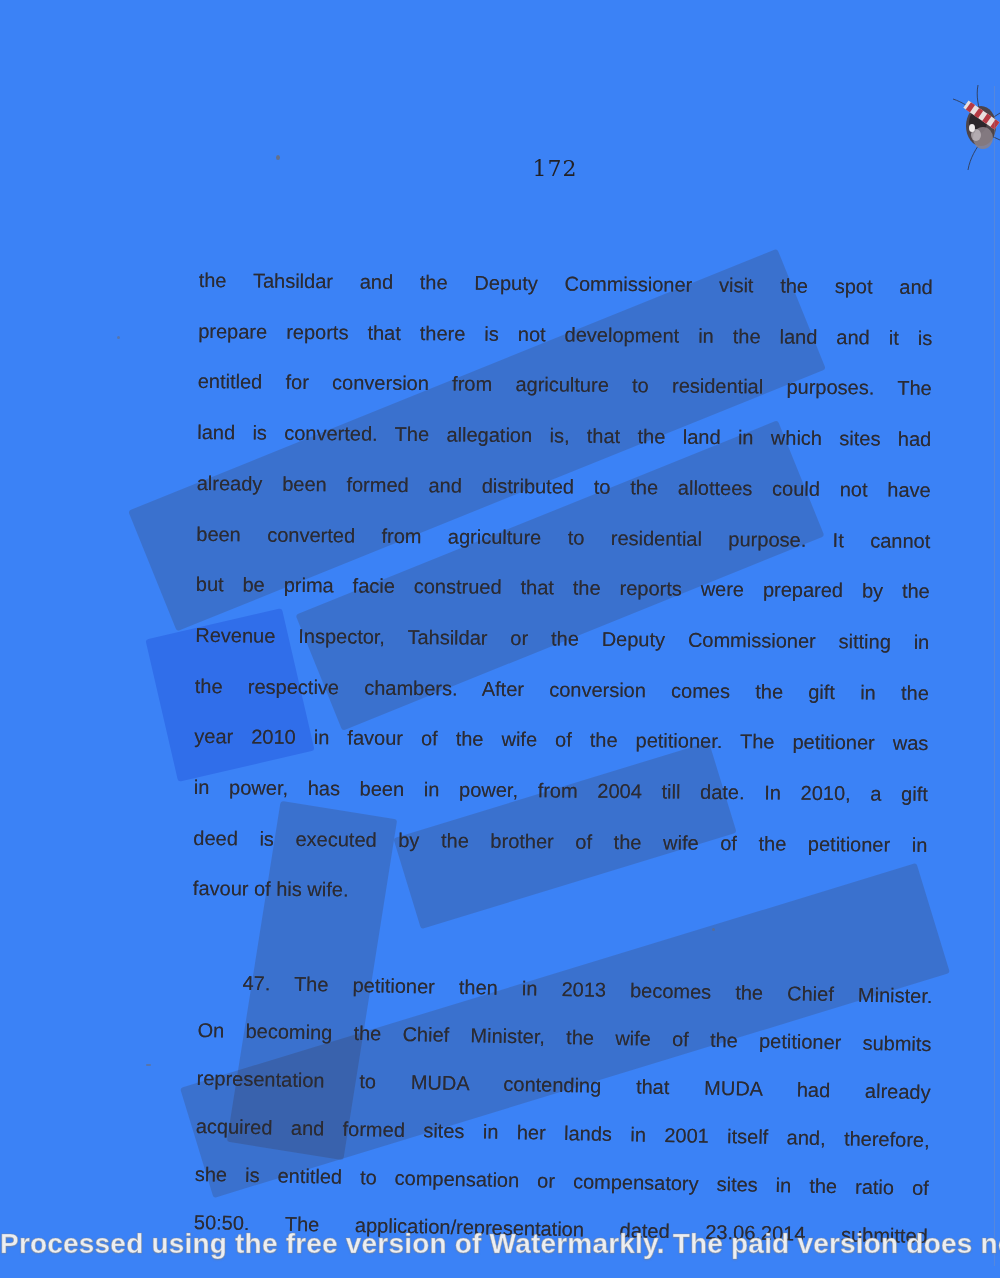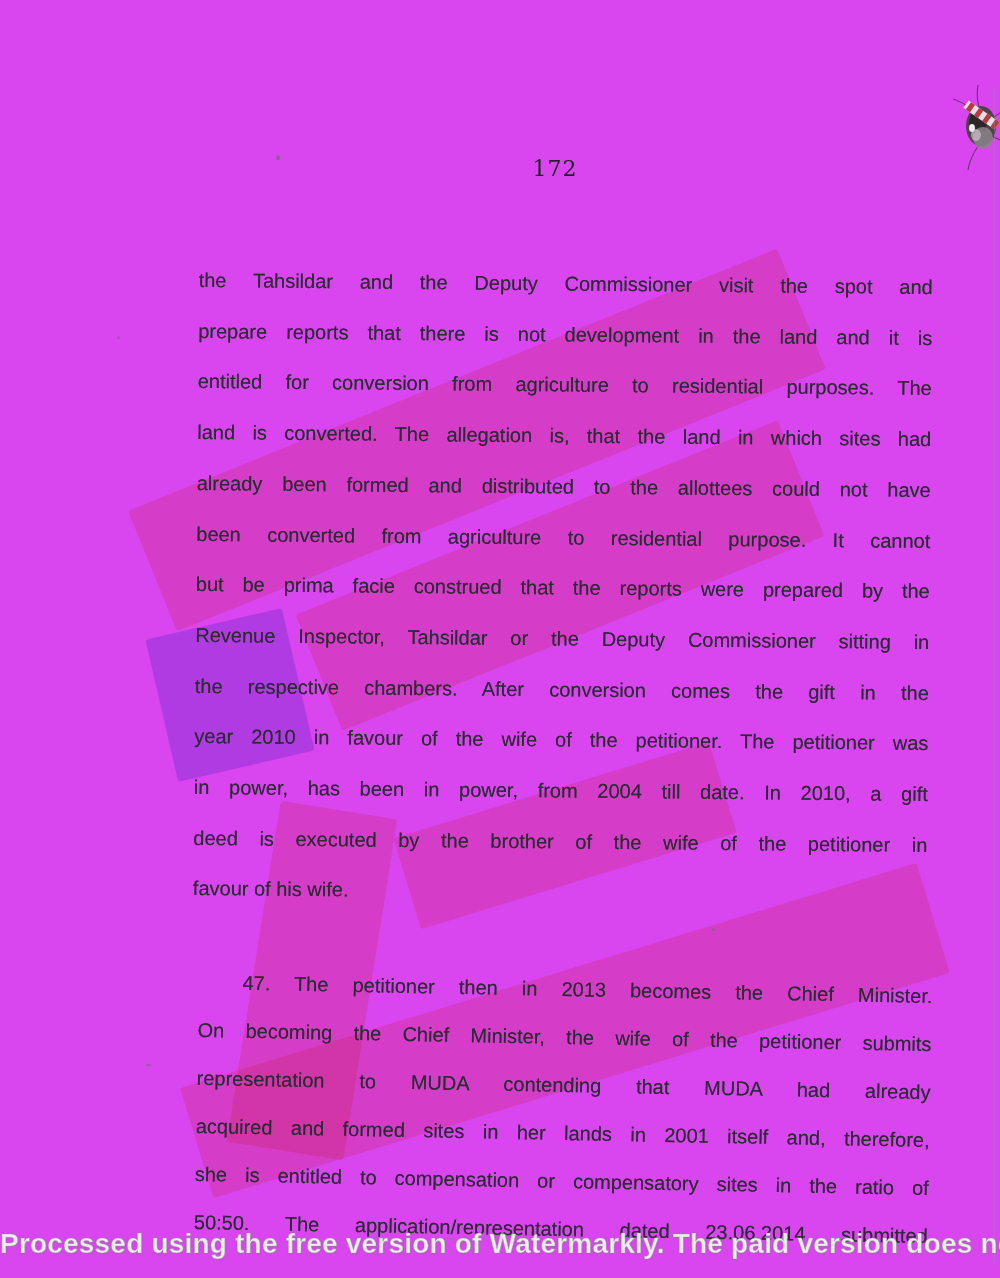--- a/index.html
+++ b/index.html
@@ -1,20 +1,20 @@
 <!DOCTYPE html>
 <html style="--pink: rgba(242,154,132,0.33); --blue: rgba(141,160,226,0.42); --ink: #2b2b33;"><head>
 <meta charset="utf-8">
 <style>
   html,body{margin:0;padding:0;background:#e8e8e8;}
   .page{
     position:relative;
     width:1000px;height:1278px;
     margin:0 auto;
-    background:#d946ef;
+    background:#3b82f6;
     overflow:hidden;
     font-family:"Liberation Sans", sans-serif;
   }
   
   .hl{
     position:absolute;
     mix-blend-mode:multiply;
     border-radius:3px;
     pointer-events:none;
   }

